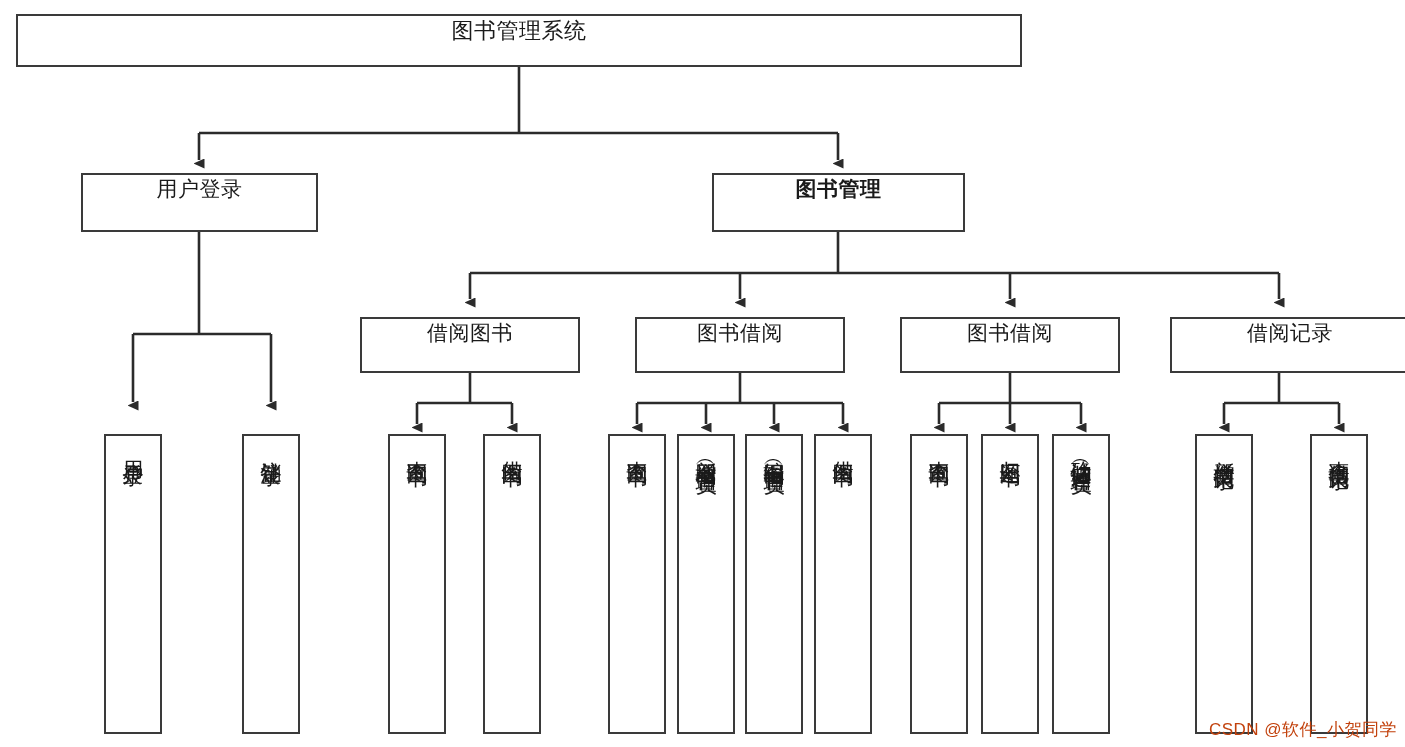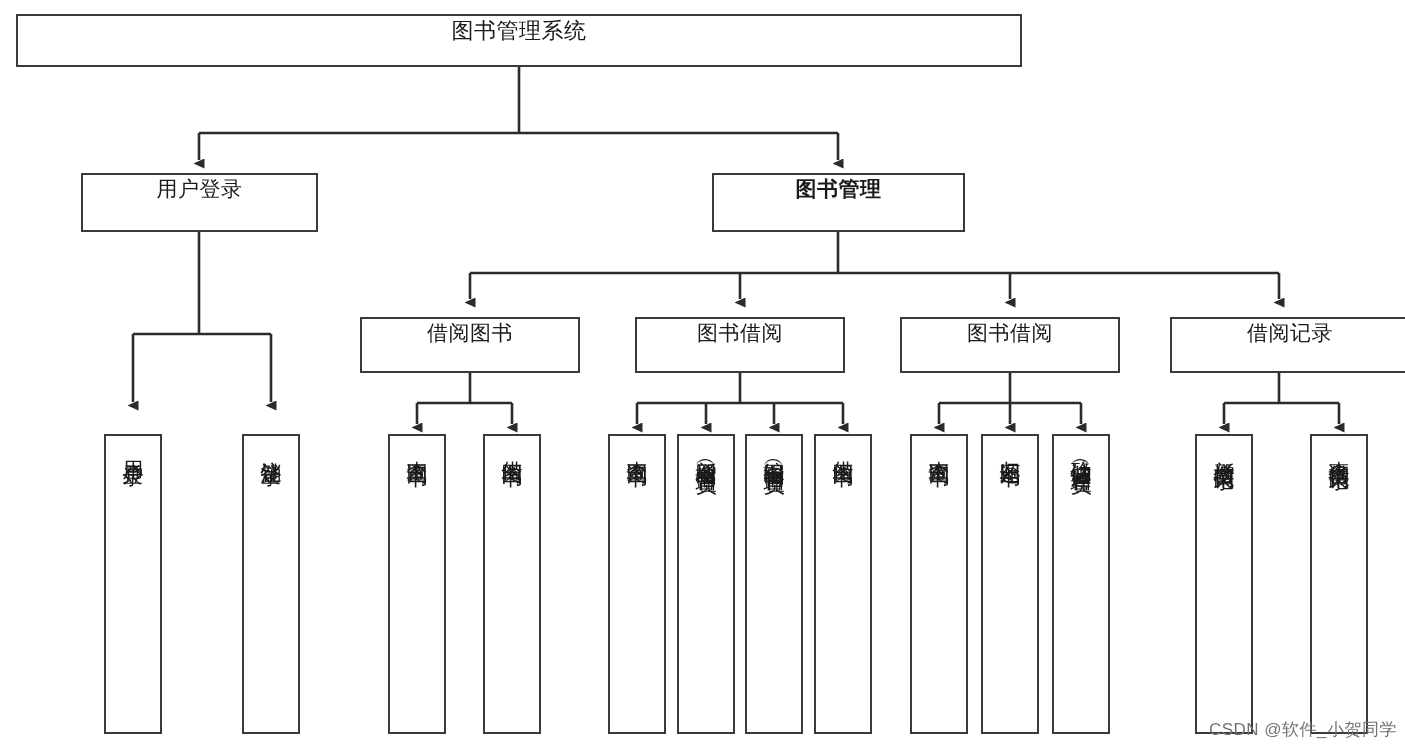--- a/index.html
+++ b/index.html
@@ -48,21 +48,21 @@
     letter-spacing: 2px;
     white-space: nowrap;
     align-self: flex-start;
     margin-top: 8px;
   }
   .watermark {
     position: absolute;
     right: 8px;
     bottom: 6px;
     font-size: 17px;
-    color: #737373;
+    color: #c2410c;
     white-space: nowrap;
     letter-spacing: 0.5px;
   }
 </style>
 </head>
 <body>
 
 <div id="canvas">
 
   <svg id="wires" viewBox="0 0 1405 747" xmlns="http://www.w3.org/2000/svg">

